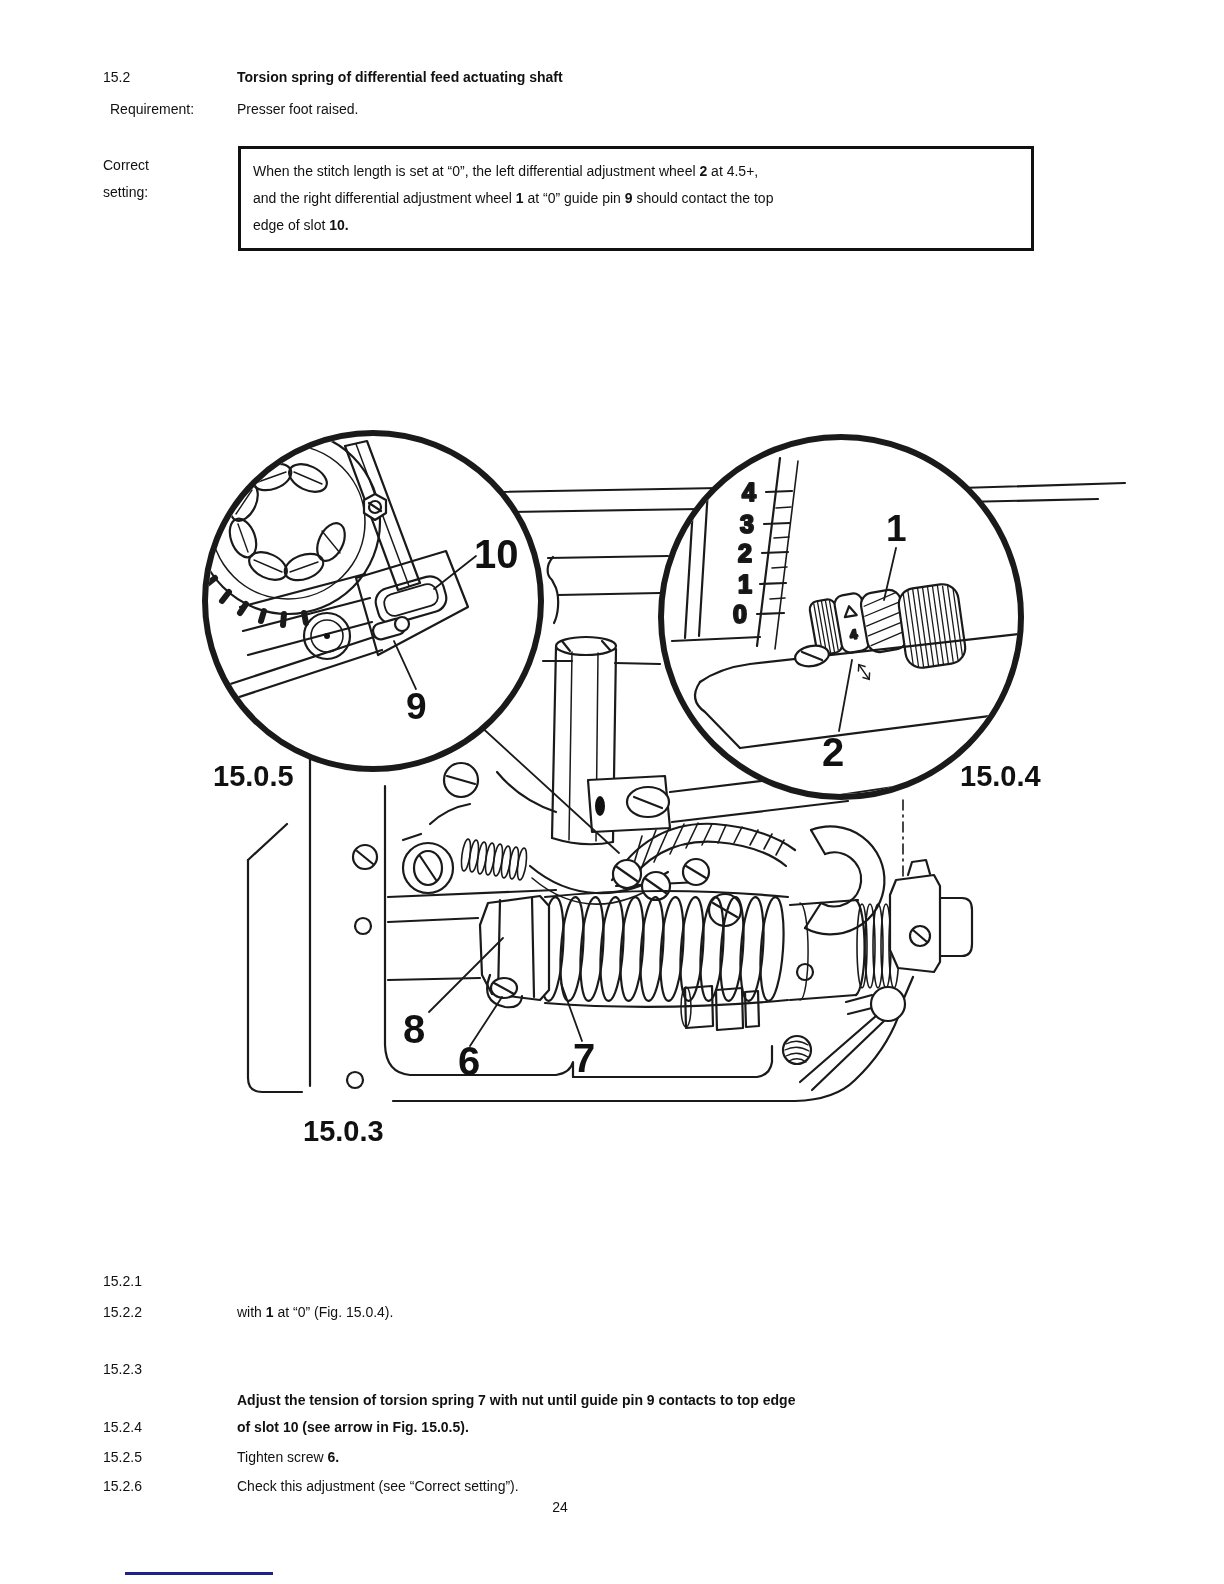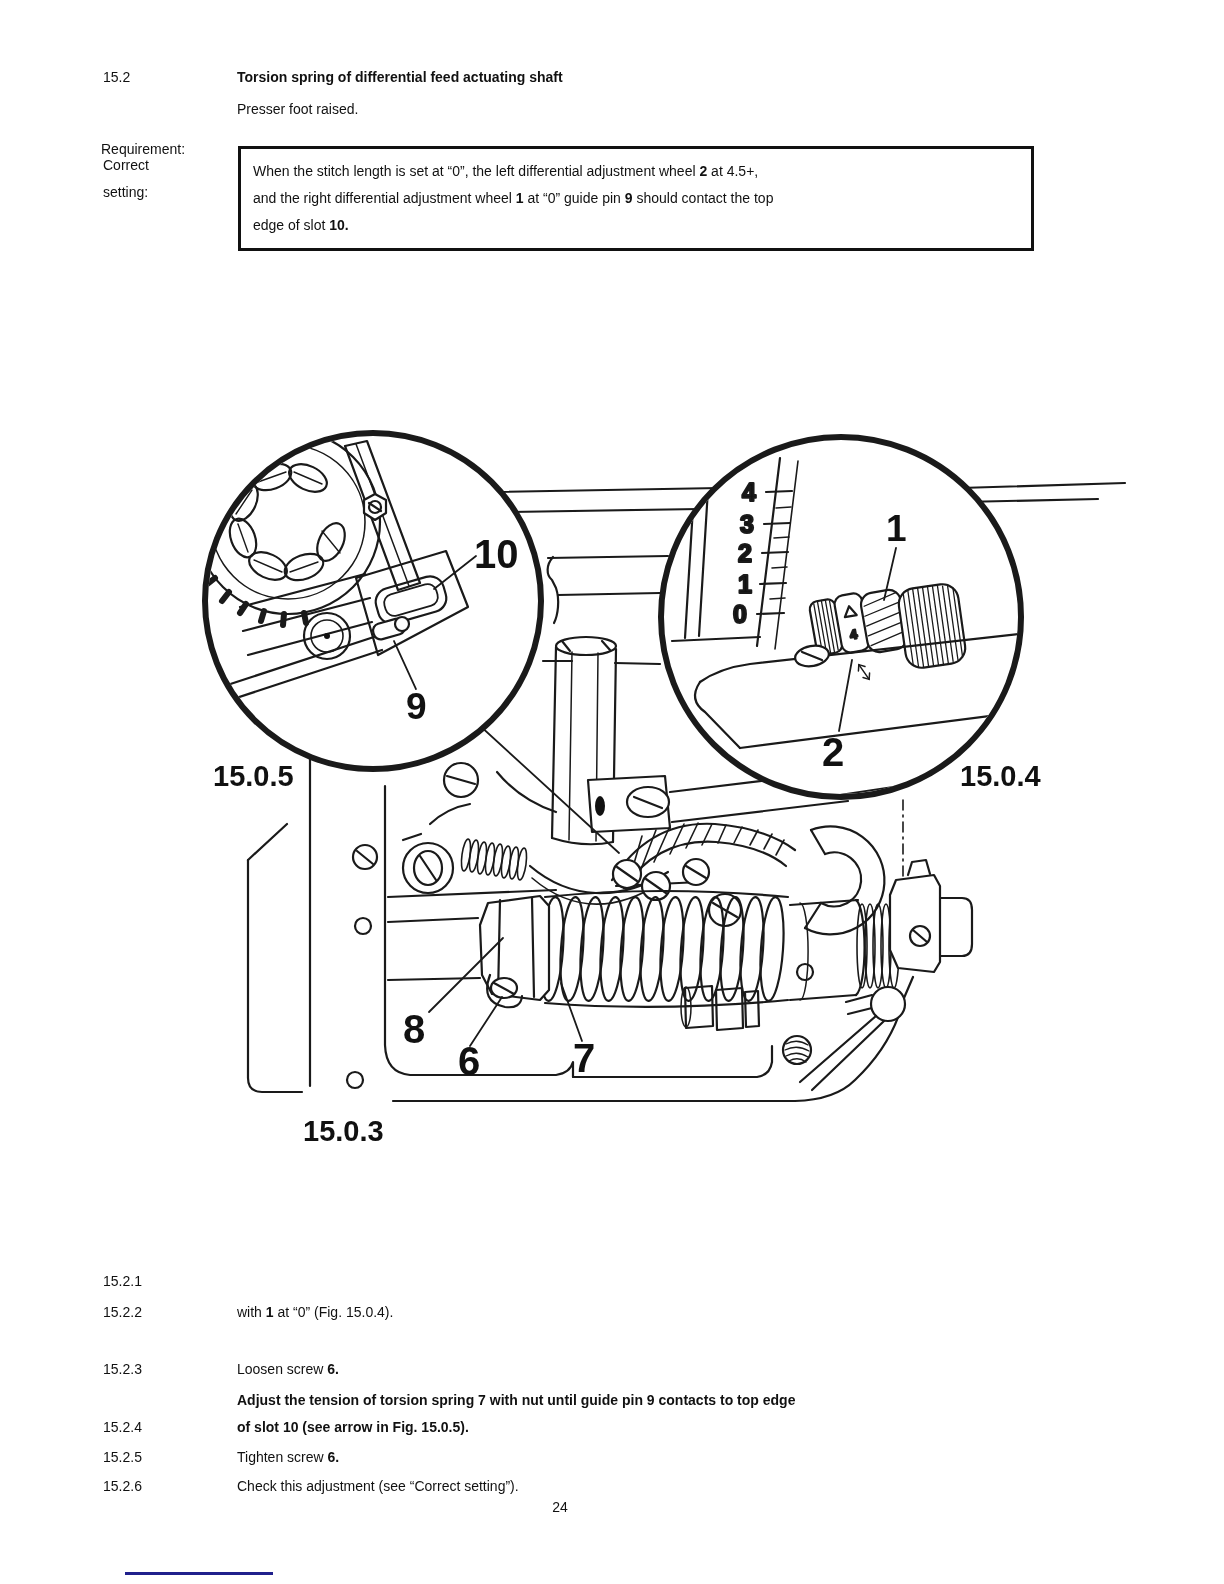--- a/index.html
+++ b/index.html
@@ -22,21 +22,21 @@
   .fig{font-size:29px;font-weight:bold;}
   .tick{font-size:25px;font-weight:600;}
   .dial{font-size:13px;font-weight:bold;}
   #footer-line{background:#20208c;}
 </style>
 </head>
 <body>
 
 <div class="abs t21" style="left:103px;top:64px;">15.2</div>
 <div class="abs t21 bold" style="left:237px;top:64px;">Torsion spring of differential feed actuating shaft</div>
-<div class="abs t21" style="left:101px;top:96px;margin-top:40px;">Requirement:</div>
+<div class="abs t21" style="left:110px;top:96px;">Requirement:</div>
 <div class="abs t21" style="left:237px;top:96px;">Presser foot raised.</div>
 
 <div class="abs t21" style="left:103px;top:152px;">
   <div>Correct</div>
   <div>setting:</div>
 </div>
 <div id="cs-box" class="abs t21" style="left:238px;top:146px;">
   <div class="line"><span>When the stitch length is set at “0”, the left differential adjustment wheel </span><span class="bb">2</span><span>  at 4.5+,</span></div>
   <div class="line"><span>and the right differential adjustment wheel </span><span class="bb">1</span><span> at “0” guide pin </span><span class="bb">9</span><span> should contact the top</span></div>
   <div class="line"><span>edge of slot </span><span class="bb">10.</span></div>
@@ -442,23 +442,20 @@
   <div class="num">15.2.1</div>
 </div>
 <div class="step t21" style="top:1299px;">
   <div class="num">15.2.2</div>
   <div class="txt">
     <div><span>with </span><span class="bb">1</span><span> at “0” (Fig. 15.0.4).</span></div>
   </div>
 </div>
 <div class="step t21" style="top:1356px;">
   <div class="num">15.2.3</div>
-  <div class="txt">
-      <div><span>Loosen screw </span><span class="bb">6.</span></div>
-    </div>
 </div>
 <div class="step t21" style="top:1387px;align-items:flex-end;">
   <div class="num">15.2.4</div>
   <div class="txt">
     <div><span class="bb">Adjust the tension of torsion spring 7 with nut until guide pin 9 contacts to top edge</span></div>
     <div><span class="bb">of slot 10 (see arrow in Fig. 15.0.5).</span></div>
   </div>
 </div>
 <div class="step t21" style="top:1444px;">
   <div class="num">15.2.5</div>

